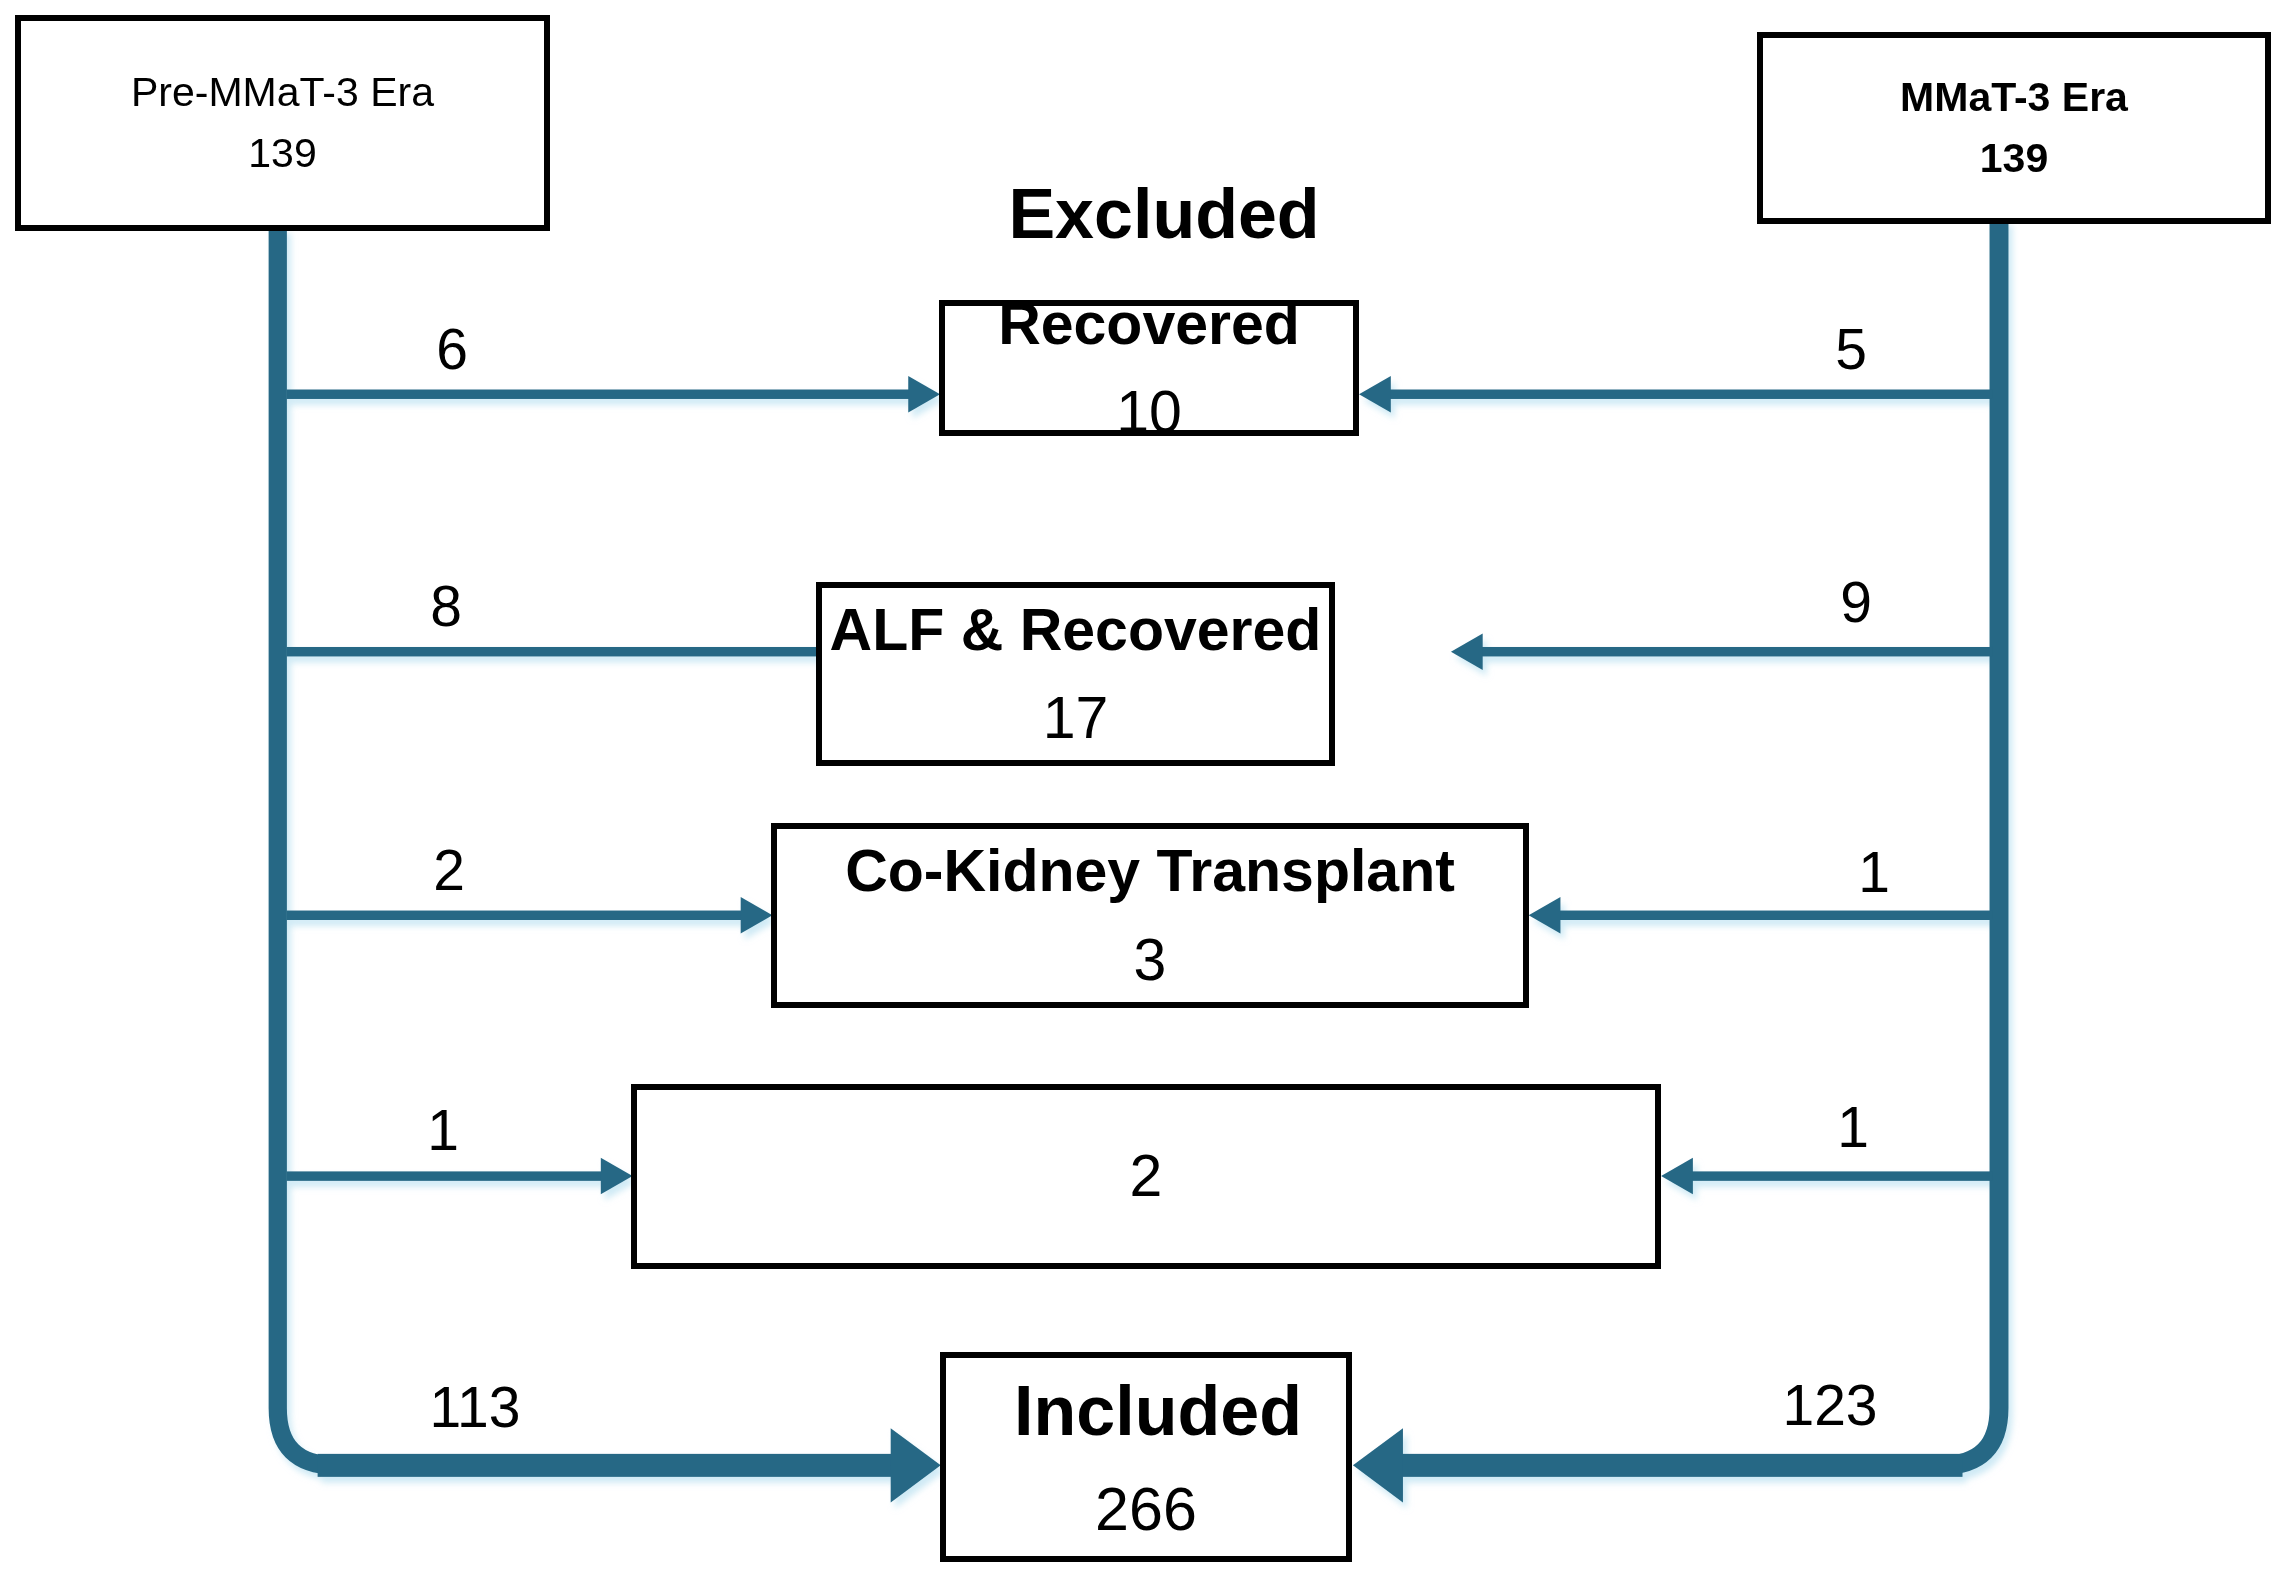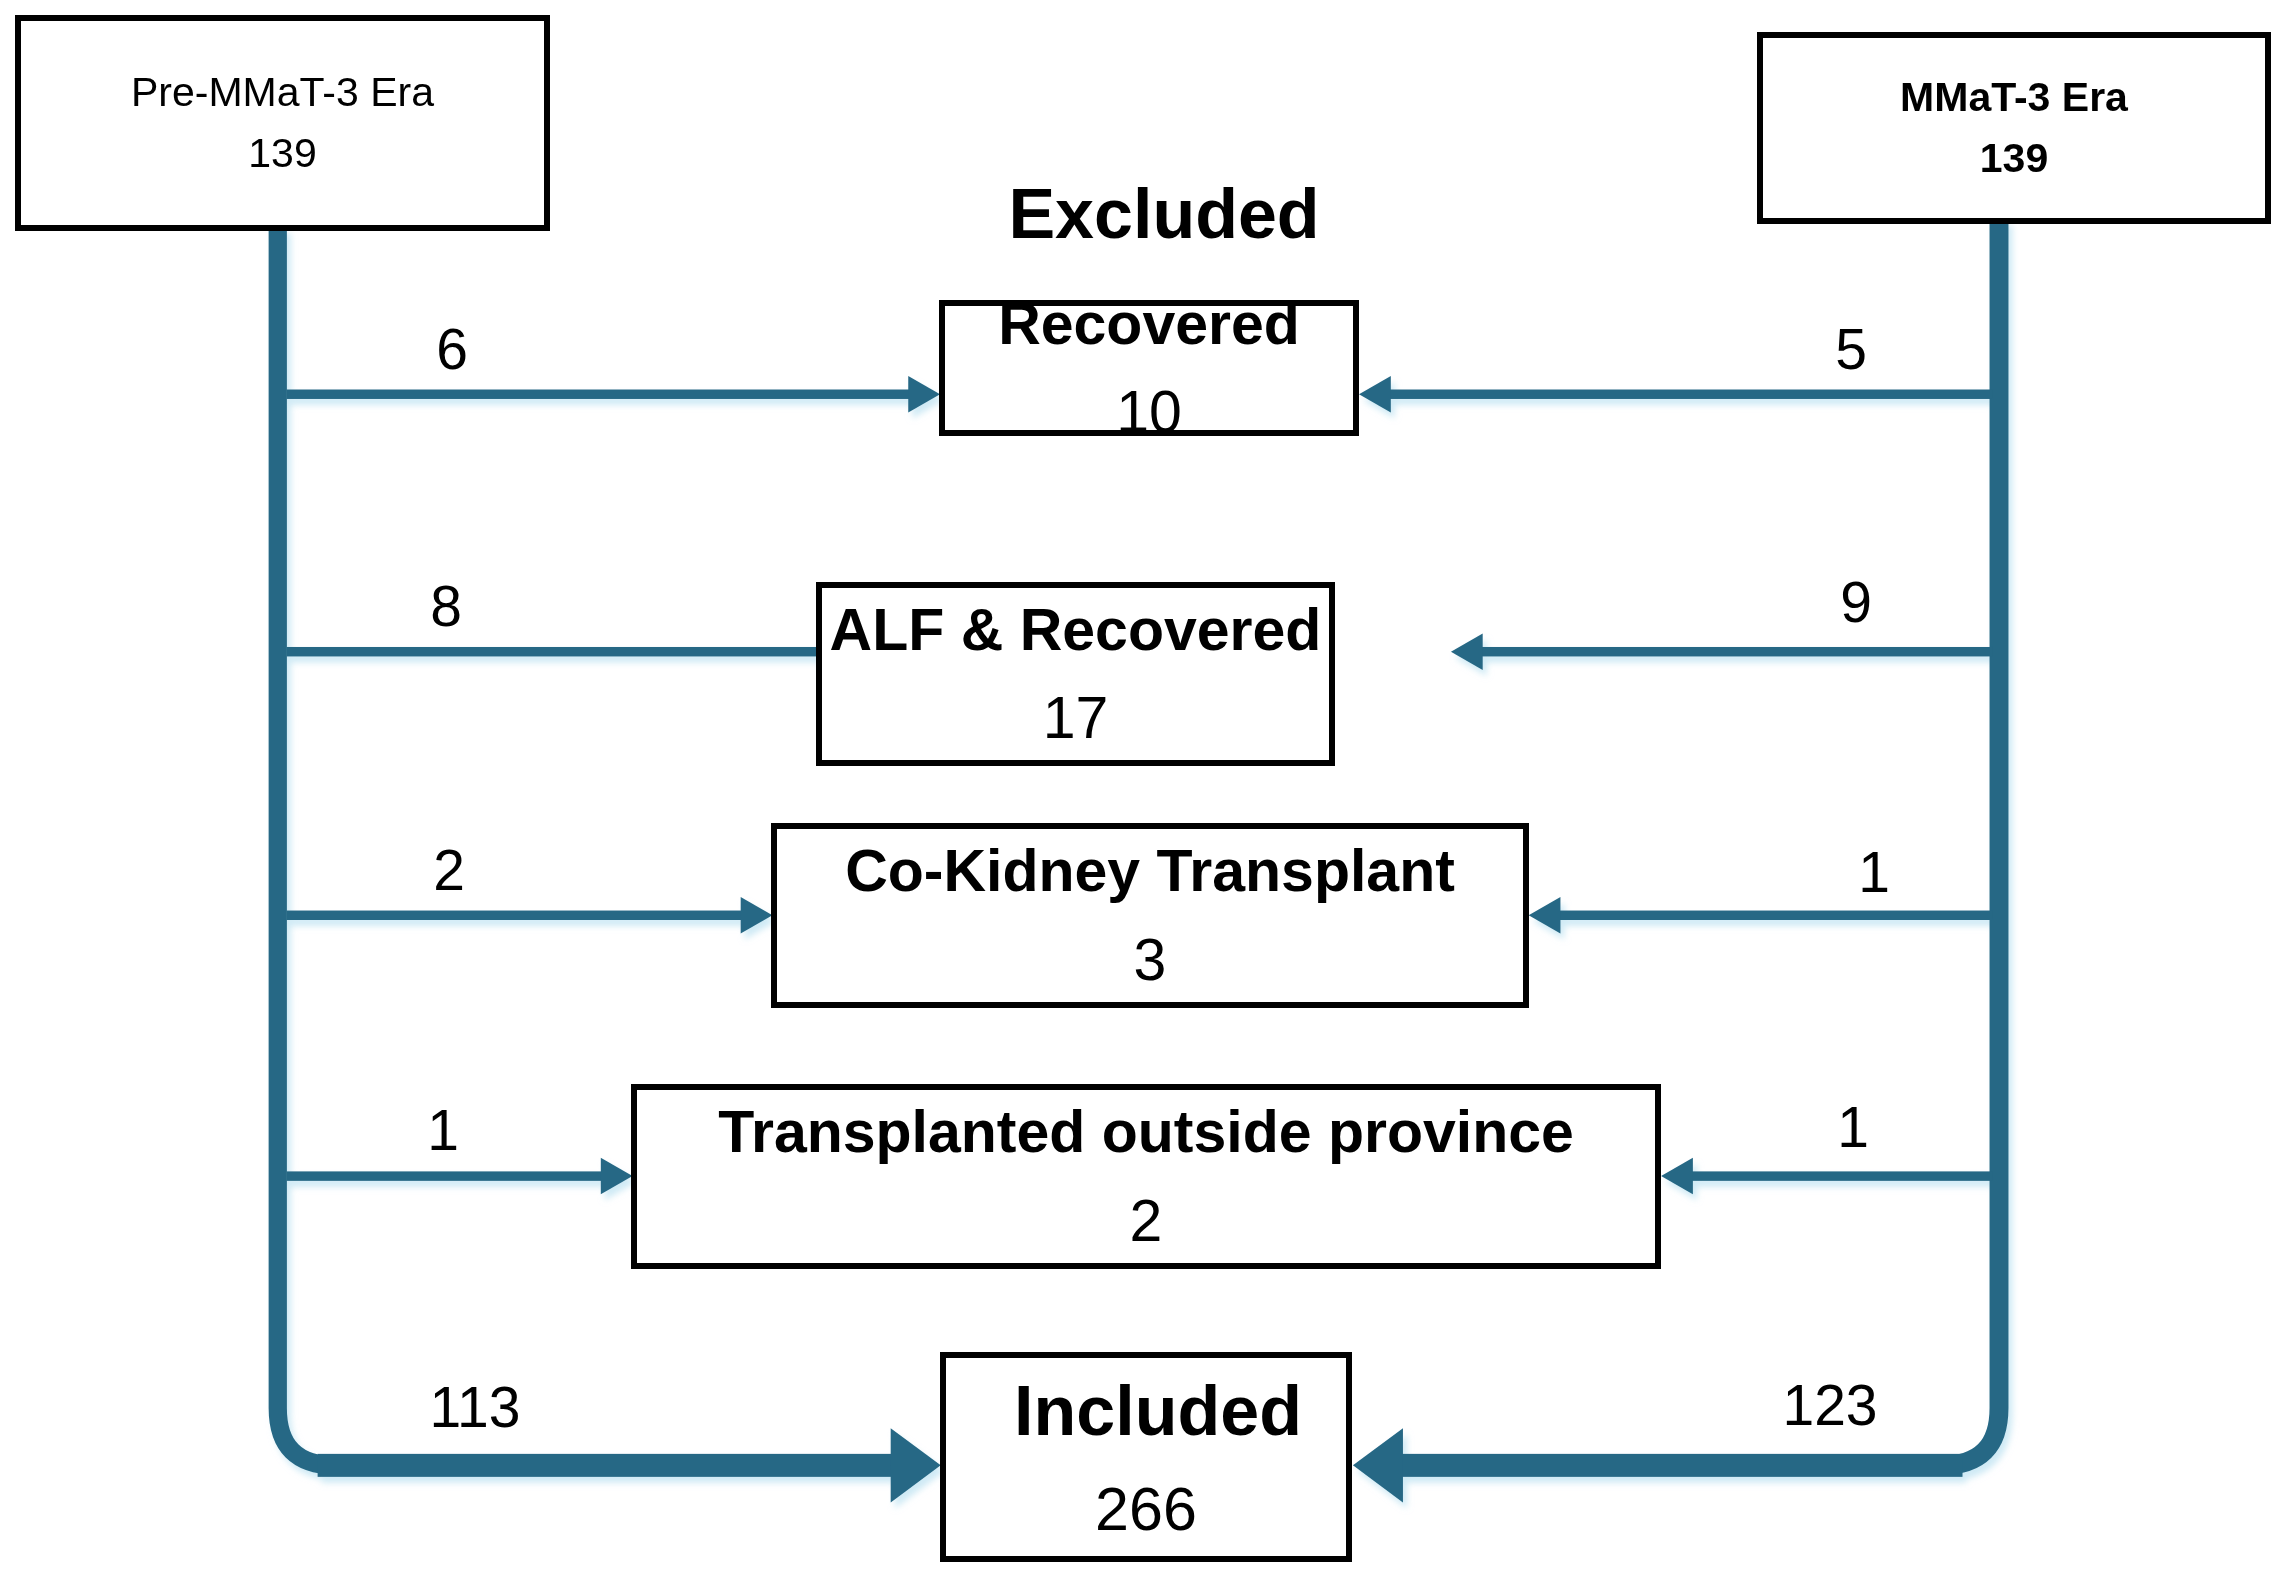--- a/index.html
+++ b/index.html
@@ -120,21 +120,20 @@
     <div class="label">ALF &amp; Recovered</div>
     <div class="total">17</div>
   </div>
 
   <div class="box excl-box" style="left:771px; top:823px; width:758px; height:185px;">
     <div class="label">Co-Kidney Transplant</div>
     <div class="total">3</div>
   </div>
 
   <div class="box excl-box" style="left:631px; top:1084px; width:1030px; height:185px;">
-    <div class="label">Transplanted outside province</div>
     <div class="total">2</div>
   </div>
 
   <div class="box included-box" style="left:940px; top:1352px; width:412px; height:210px;">
     <div class="label">Included</div>
     <div class="total">266</div>
   </div>
 
   <div class="flow-count" style="left:452px; top:349px;">6</div>
   <div class="flow-count" style="left:1851px; top:349px;">5</div>

